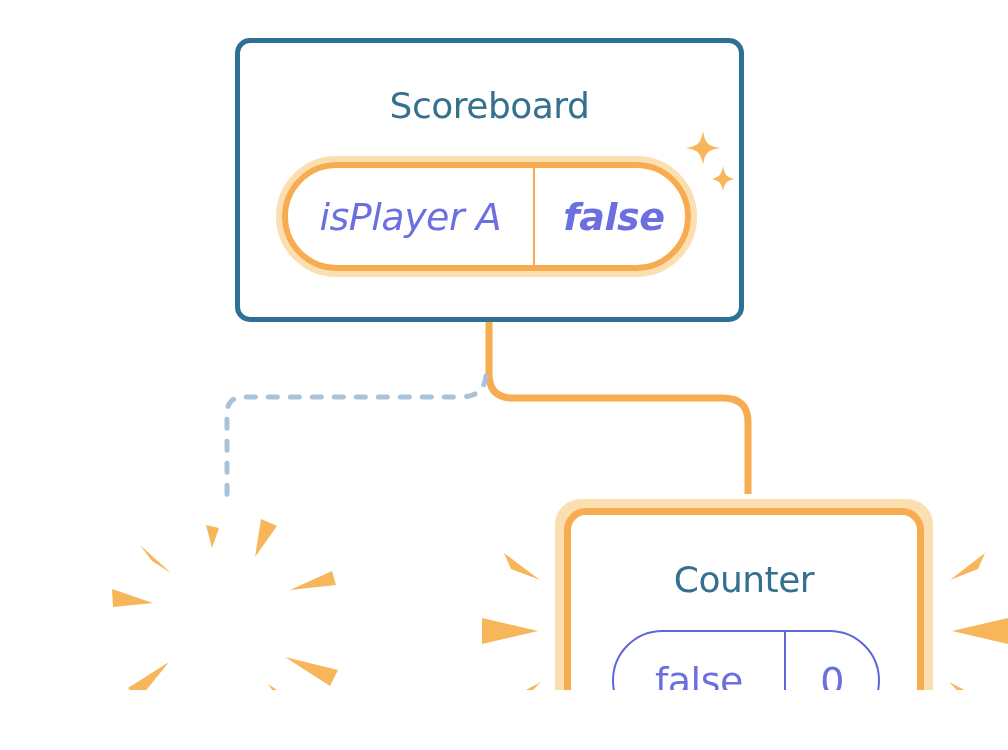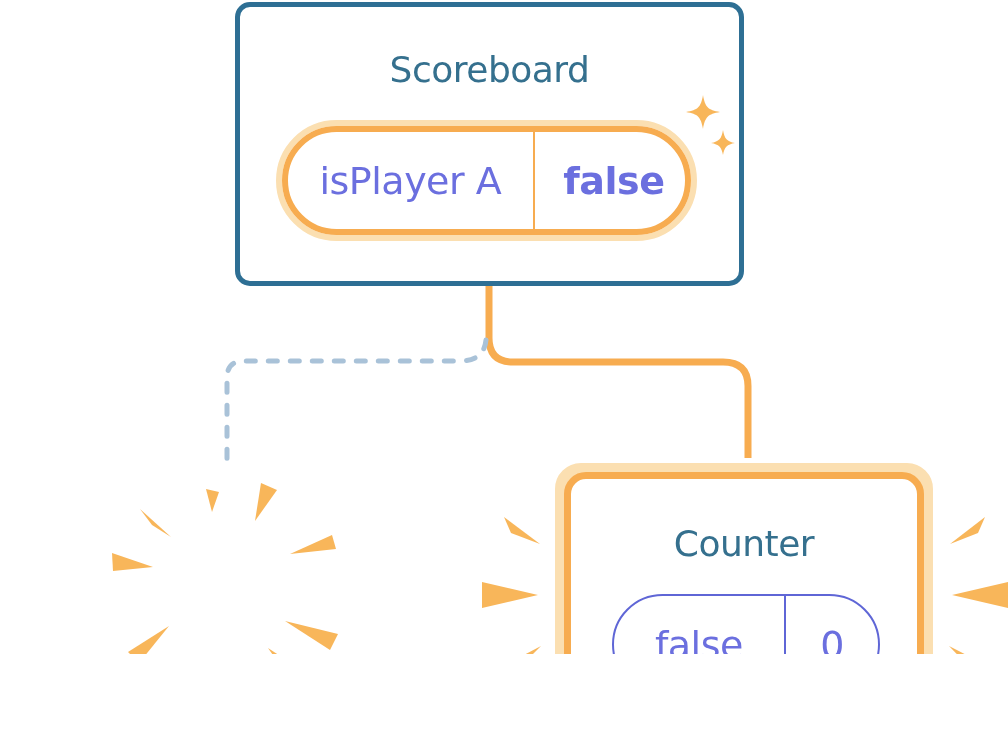--- a/index.html
+++ b/index.html
@@ -12,20 +12,21 @@
     --pill-border-purple:#5F66D6;
     --dash-blue:#A9C2D8;
     --background:#FFFFFF;
   }
   *{margin:0;padding:0;box-sizing:border-box;}
   html,body{background:var(--background);}
   body{font-family:"DejaVu Sans","Liberation Sans",sans-serif;}
   .canvas{
     position:relative;width:1008px;height:654px;overflow:hidden;
     background:var(--background);
+    margin-top:36px;
   }
   svg.layer{position:absolute;left:0;top:0;z-index:1;}
   svg.toplayer{position:absolute;left:0;top:0;z-index:3;pointer-events:none;}
 
   .component-card{
     position:absolute;background:#fff;z-index:2;
   }
   .scoreboard-card{
     left:235px;top:2px;width:509px;height:284px;
     border:5px solid var(--card-border-blue);
@@ -38,21 +39,21 @@
   .scoreboard-card .card-title{margin-top:42px;}
 
   
   .state-pill-highlight{
     position:absolute;left:36px;top:113px;width:421px;height:121px;
     border:6px solid var(--orange-light);border-radius:61px;
   }
   .state-pill-highlight .pill-inner{
     width:100%;height:100%;
     border:6px solid var(--orange);border-radius:55px;
-    background:#fff;display:flex;align-items:stretch;overflow:hidden;
+    background:#fff;display:flex;align-items:stretch;overflow:hidden;font-style:italic;
   }
   .state-pill-highlight .cell{display:flex;align-items:center;justify-content:center;}
   .state-pill-highlight .cell.key{flex:1.72;}
   .state-pill-highlight .cell.val{flex:1;padding-left:8px;}
   .state-pill-highlight .divider{width:2px;background:var(--orange);}
 
   .state-text{color:var(--state-purple);font-size:38px;letter-spacing:-0.5px;}
   .state-text.bold{font-weight:700;}
 
   

